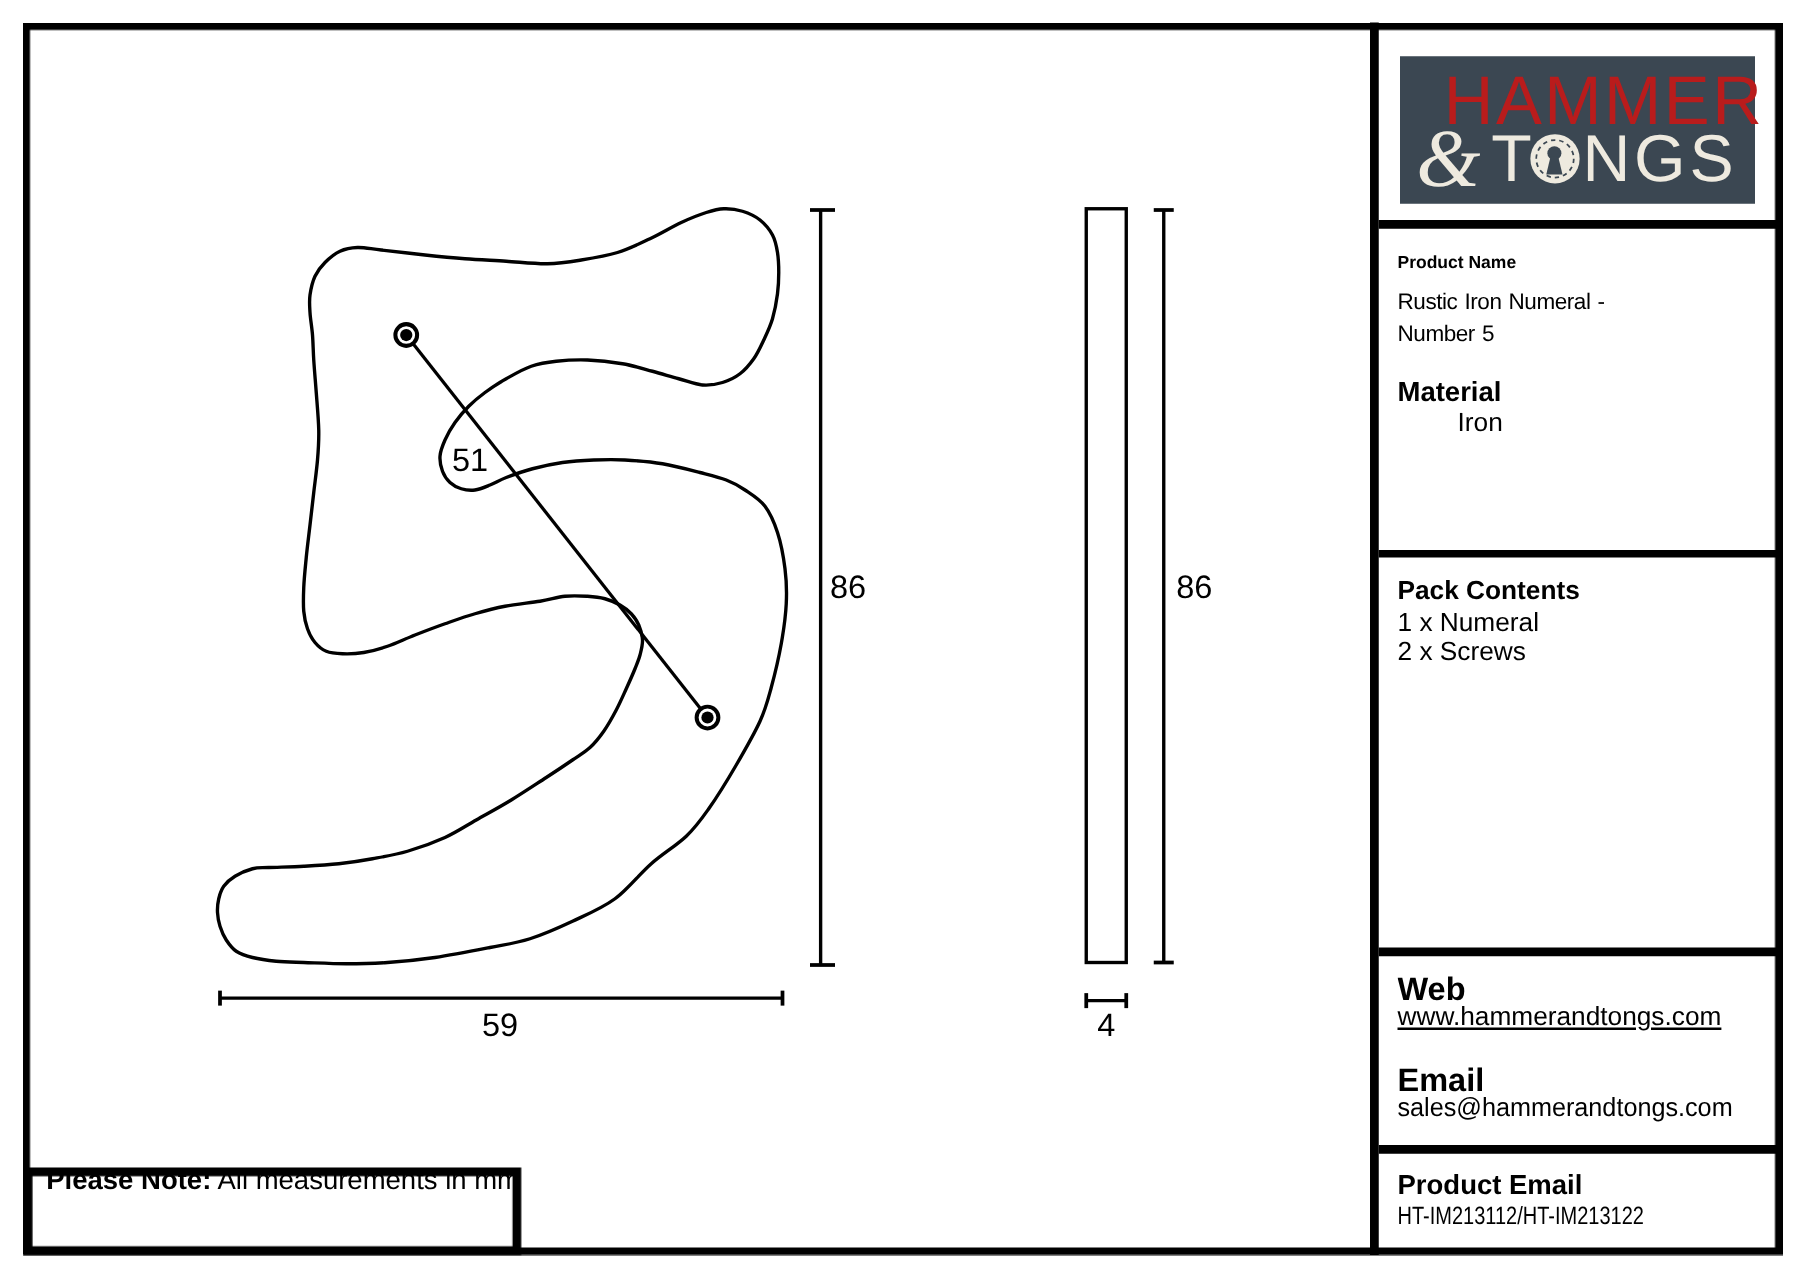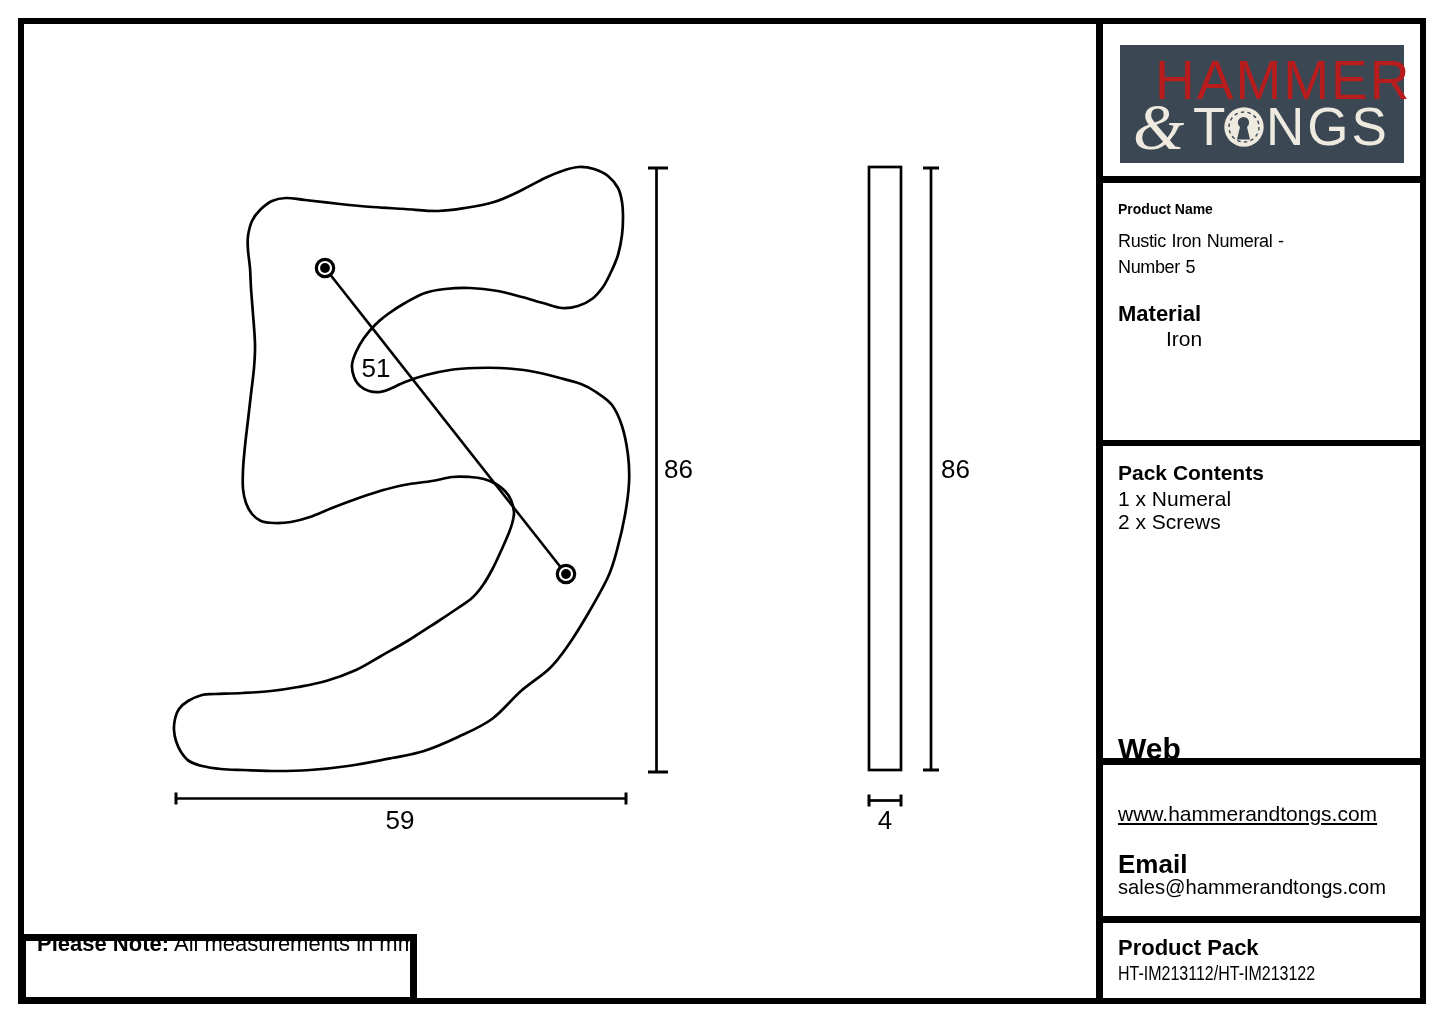--- a/index.html
+++ b/index.html
@@ -99,29 +99,29 @@
 <div class="abs" style="left:1118px; top:327px; font-size:21px;margin-left:48px;">Iron</div>
 
 <div class="abs" style="left:1103px; top:440px; width:318px; height:6px; background:#000;"></div>
 
 <div class="abs b" style="left:1118px; top:461px; font-size:21px;">Pack Contents</div>
 
 <div class="abs" style="left:1118px; top:487px; font-size:21px; line-height:23px;">1 x Numeral<br>2 x Screws</div>
 
 <div class="abs" style="left:1103px; top:758px; width:318px; height:7px; background:#000;"></div>
 
-<div class="abs b" style="left:1118px; top:732px; font-size:30px;">Web</div>
+<div class="abs b" style="left:1118px; top:776px; font-size:26px;">Web</div>
 
 <div class="abs" style="left:1118px; top:802px; font-size:21px;text-decoration:underline;">www.hammerandtongs.com</div>
 
 <div class="abs b" style="left:1118px; top:849px; font-size:26px;">Email</div>
 
 <div class="abs" style="left:1118px; top:875px; font-size:21px; transform:translateZ(0) scaleX(0.96); transform-origin:left top;">sales@hammerandtongs.com</div>
 
 <div class="abs" style="left:1103px; top:916px; width:318px; height:7px; background:#000;"></div>
 
-<div class="abs b" style="left:1118px; top:935px; font-size:22px;">Product Pack</div>
+<div class="abs b" style="left:1118px; top:935px; font-size:22px;">Product Email</div>
 
 <div class="abs" style="left:1118px; top:962px; font-size:20px; transform:translateZ(0) scaleX(0.8); transform-origin:left top;">HT-IM213112/HT-IM213122</div>
 
 <div class="abs" style="left:19px; top:934px; width:398px; height:70px; border:7px solid #000; box-sizing:border-box;"></div>
 
 <div class="abs" style="left:37px; top:931px; font-size:22px;"><span class="b">Please Note:</span> All measurements in mm</div>
 
 </body></html>

